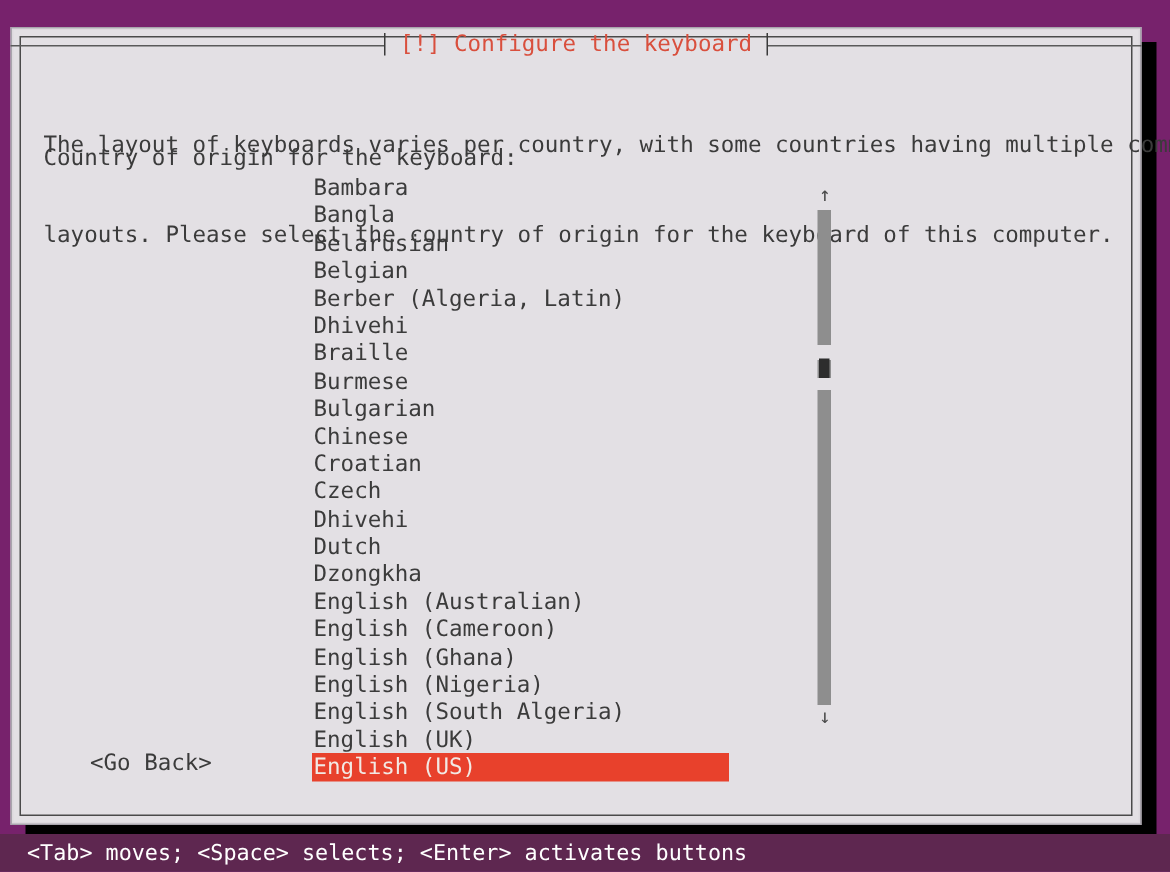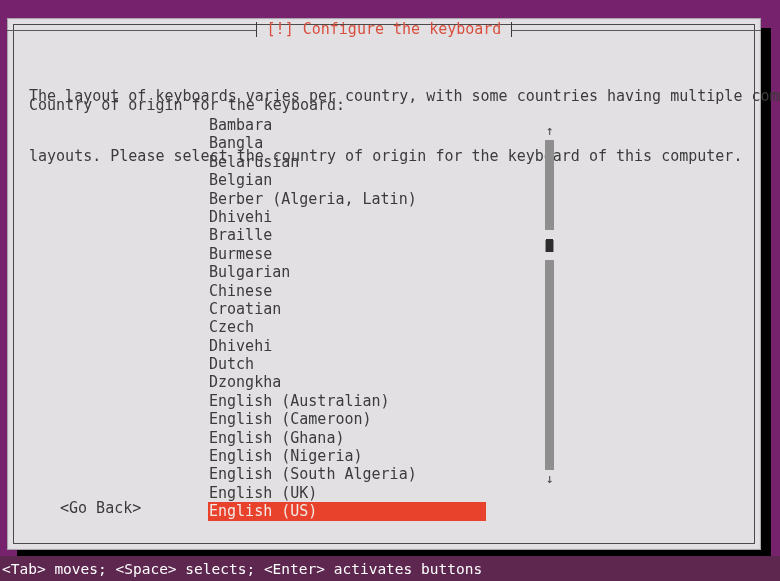--- a/index.html
+++ b/index.html
@@ -39,21 +39,21 @@
     left: 0;
     bottom: 0;
     width: 780px;
     height: 23px;
     background: #5e2750;
     color: #ffffff;
     font-size: 14.5px;
     line-height: 23px;
     letter-spacing: 0px;
     white-space: pre;
-    padding-left: 2px;
+    padding-left: 18px;
     box-sizing: border-box;
   }
 
   
   .status-top-rule {
     position: absolute;
     left: 0;
     bottom: 23px;
     width: 780px;
     height: 2px;

